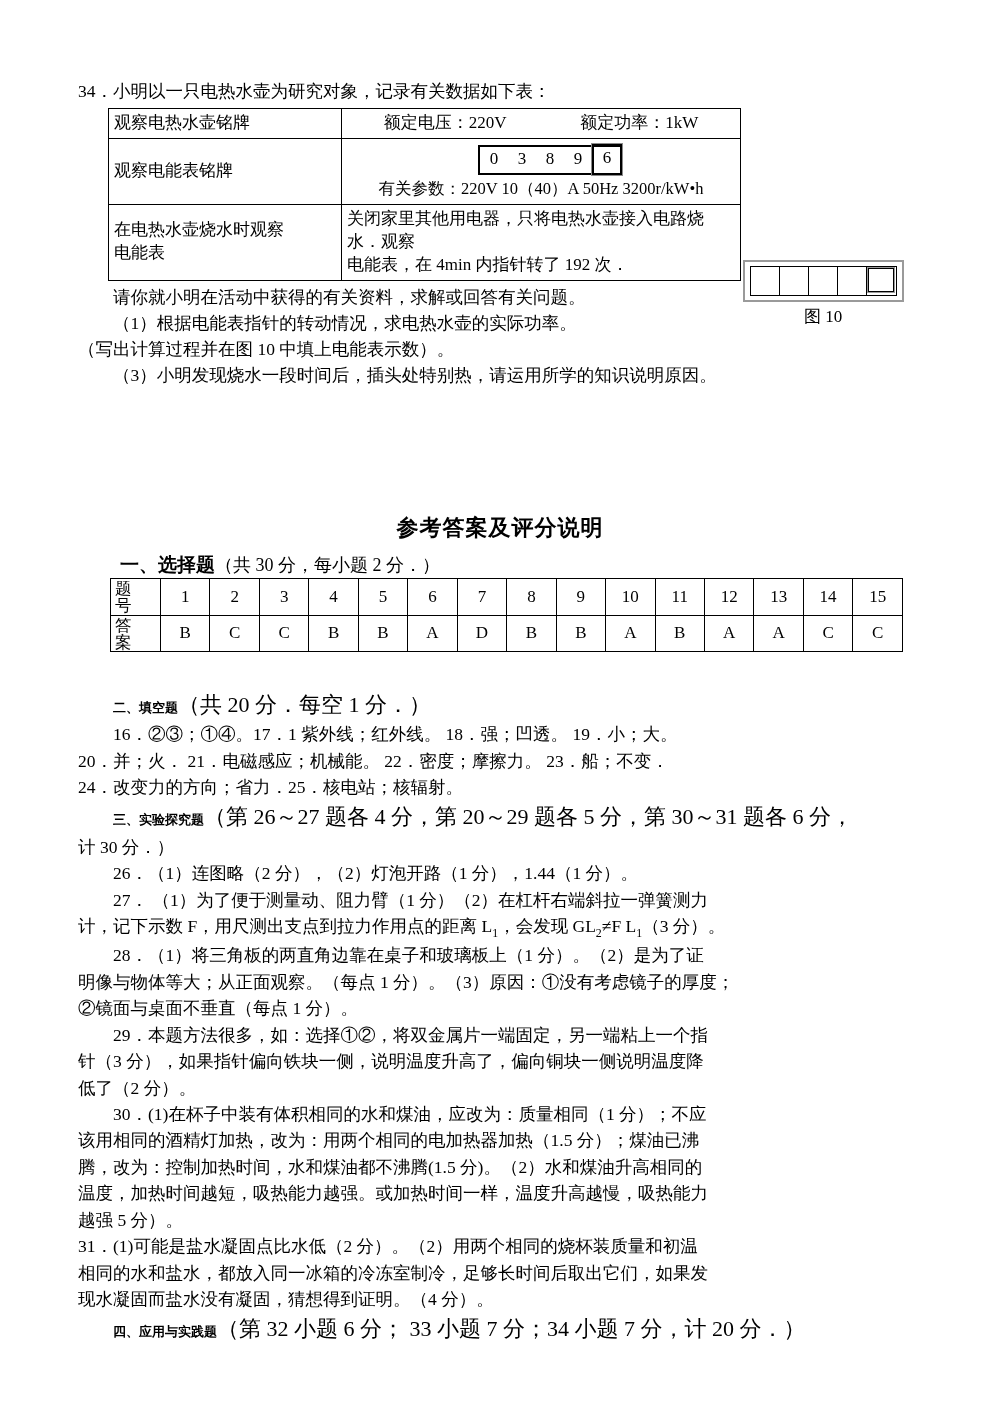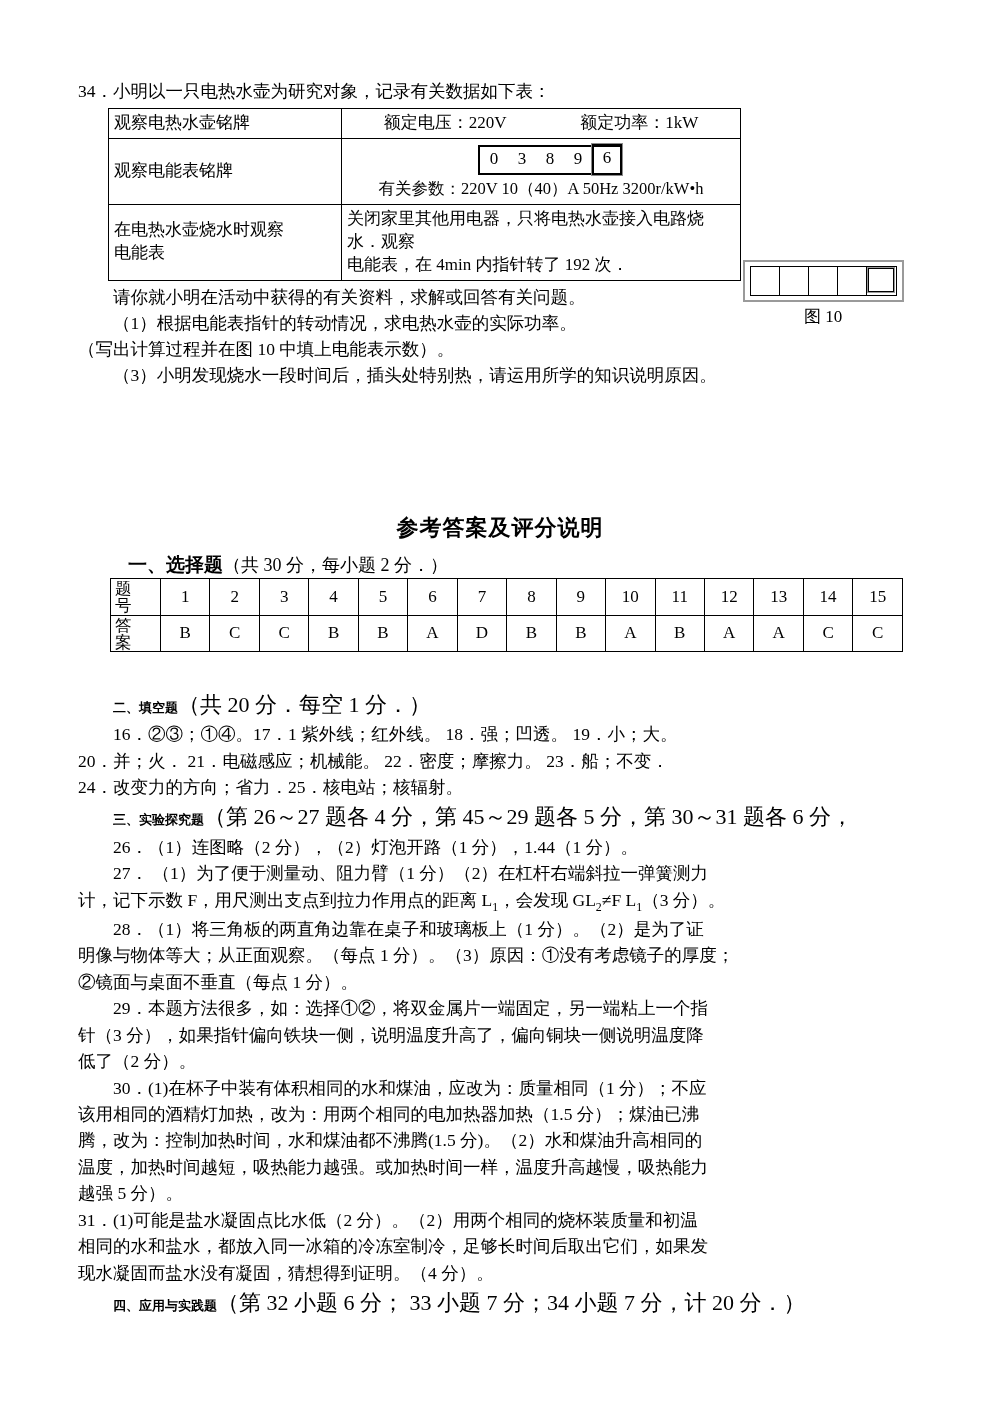--- a/index.html
+++ b/index.html
@@ -164,21 +164,21 @@
   }
 
   
   #sec1-head {
     position: absolute;
     left: 120px;
     top: 552px;
     font-size: 18px;
     white-space: nowrap;
   }
-  #sec1-head .t { font-weight: bold; font-size: 19px; margin-left: 8px; }
+  #sec1-head .t { font-weight: bold; font-size: 19px; }
 
   
   #choice-table {
     position: absolute;
     left: 110px;
     top: 578px;
     border-collapse: collapse;
     table-layout: fixed;
     width: 793px;
   }
@@ -339,21 +339,22 @@
     </tbody>
   </table>
 
   <div id="ans-body">
 
     <p class="hang"><span class="sechead">二、填空题</span><span class="secnote">（共 20 分．每空 1 分．）</span></p>
     <p class="hang">16．②③；①④。17．1 紫外线；红外线。  18．强；凹透。  19．小；大。</p>
     <p class="nohang">20．并；火．  21．电磁感应；机械能。   22．密度；摩擦力。  23．船；不变．</p>
     <p class="nohang">24．改变力的方向；省力．25．核电站；核辐射。</p>
 
-    <p class="hang"><span class="sechead">三、实验探究题</span><span class="secnote">（第 26～27 题各 4 分，第 45～29 题各 5 分，第 30～31 题各 6 分，</span></p>
+    <p class="hang"><span class="sechead">三、实验探究题</span><span class="secnote">（第 26～27 题各 4 分，第 20～29 题各 5 分，第 30～31 题各 6 分，</span></p>
+    <p class="nohang">计 30 分．）</p>
 
     <p class="hang">26．（1）连图略（2 分），（2）灯泡开路（1 分），1.44（1 分）。</p>
 
     <p class="hang">27．   （1）为了便于测量动、阻力臂（1 分）（2）在杠杆右端斜拉一弹簧测力</p>
     <p class="nohang"><span>计，记下示数 F，用尺测出支点到拉力作用点的距离 L</span><sub>1</sub><span>，会发现 GL</span><sub>2</sub><span>≠F  L</span><sub>1</sub><span>（3 分）。</span></p>
 
     <p class="hang">28．（1）将三角板的两直角边靠在桌子和玻璃板上（1 分）。（2）是为了证</p>
     <p class="nohang">明像与物体等大；从正面观察。（每点 1 分）。（3）原因：①没有考虑镜子的厚度；</p>
     <p class="nohang">②镜面与桌面不垂直（每点 1 分）。</p>
 

